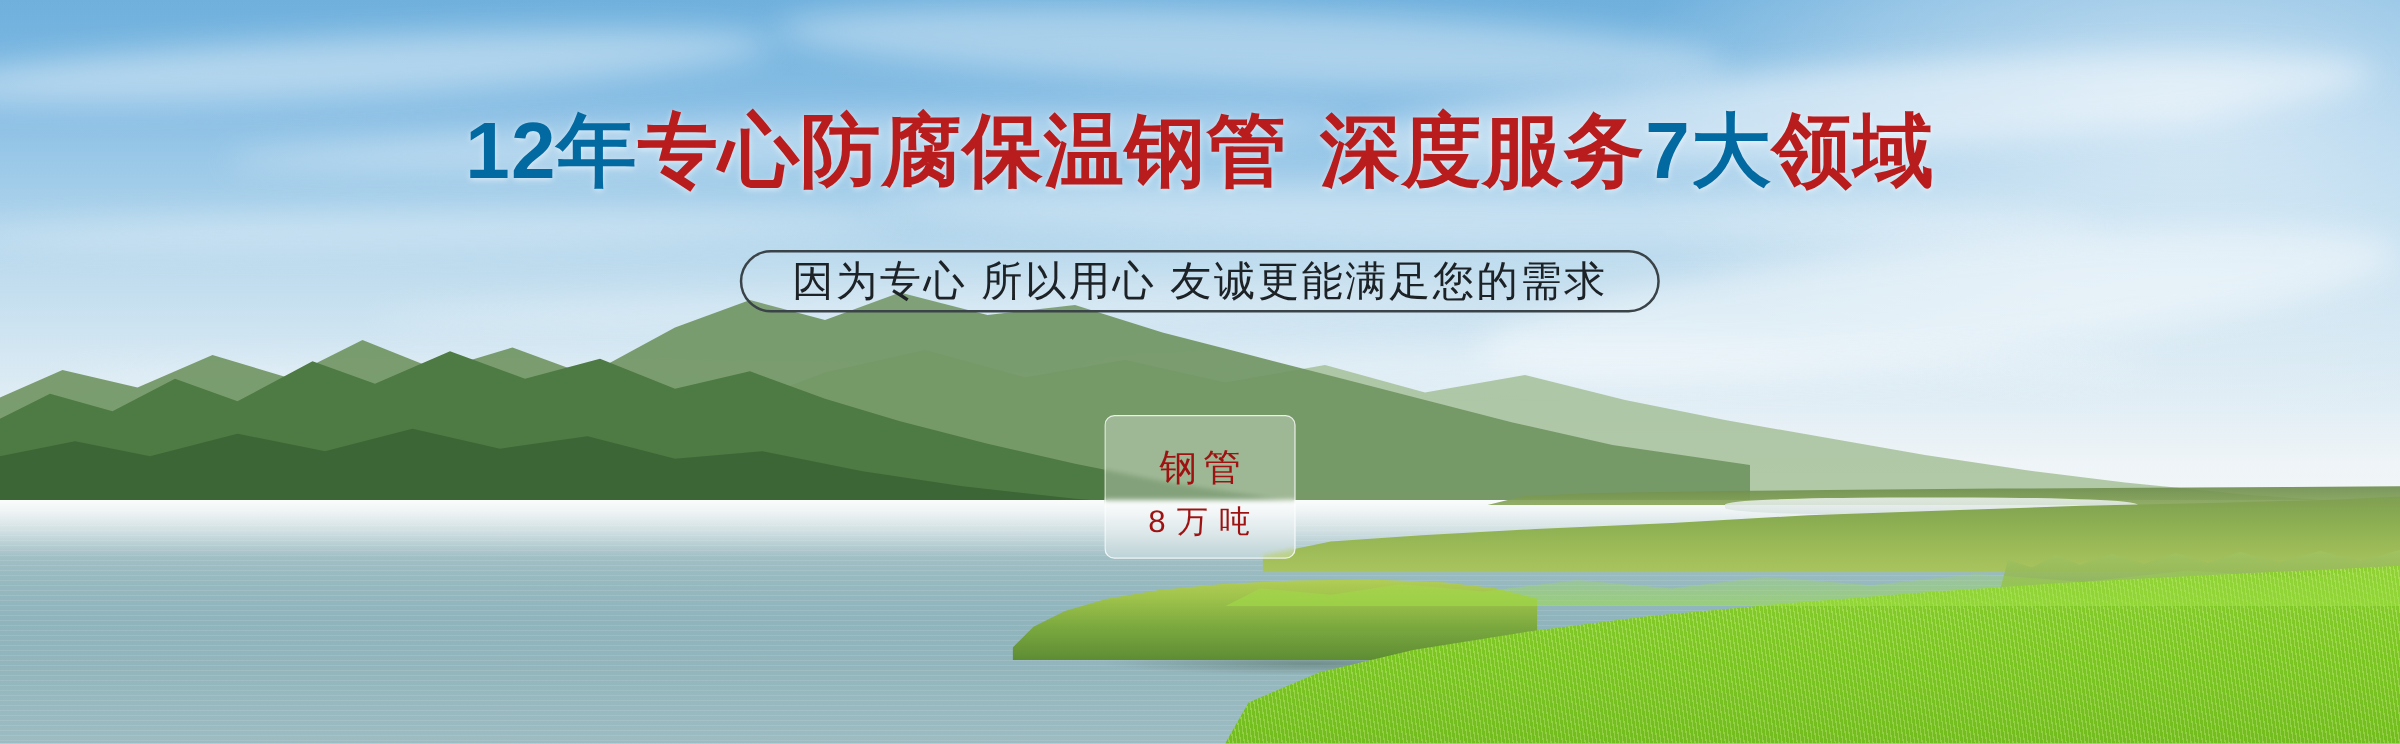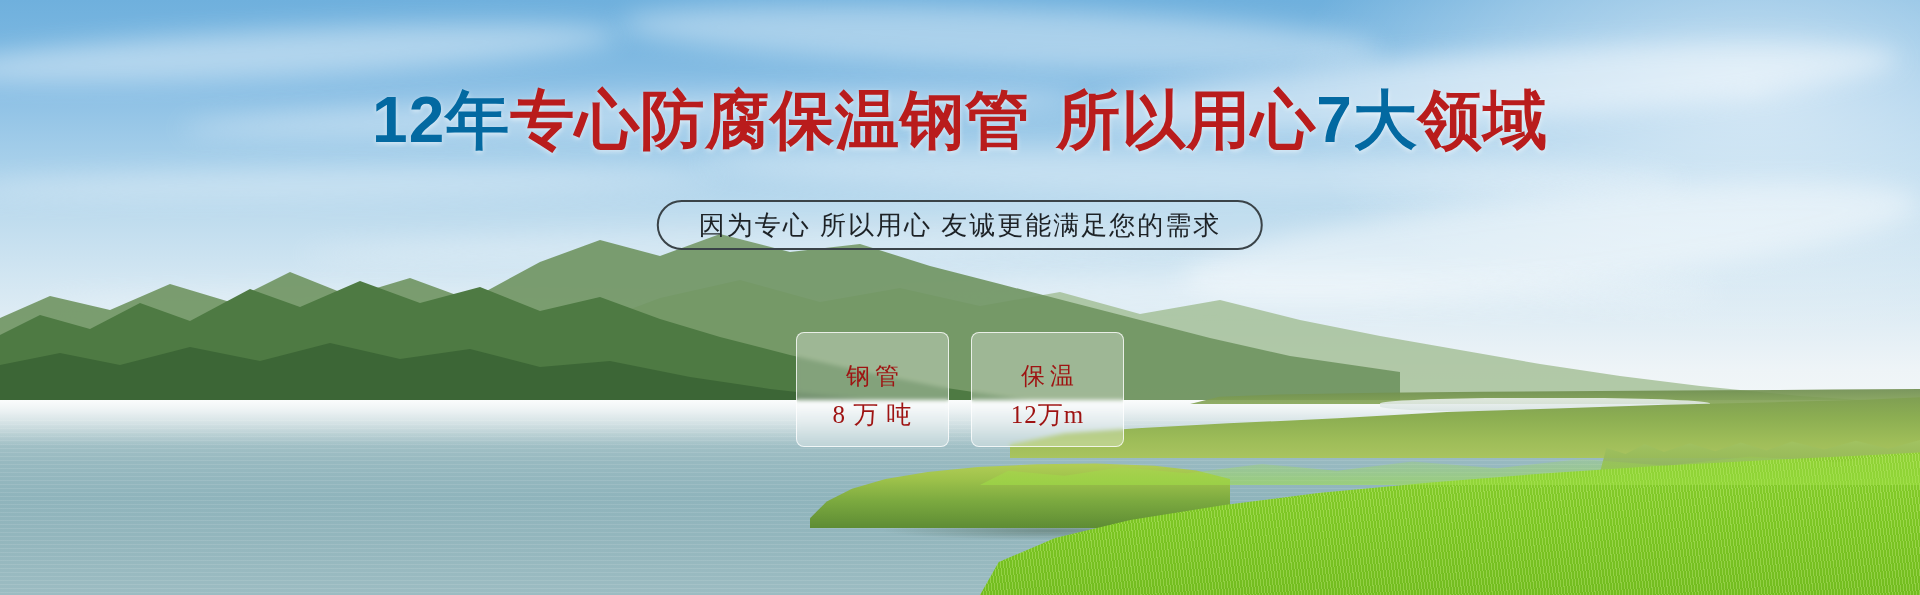--- a/index.html
+++ b/index.html
@@ -154,21 +154,21 @@
 
   
   .pill {
     position:absolute; left:50%; top:200px; transform:translateX(-50%);
     height:50px;
     padding:0 40px;
     display:flex; align-items:center; justify-content:flex-start;
     border:2px solid #3a4348;
     border-radius:26px;
     color:#1d2226;
-    font-size:26px;
+    font-size:33px;
     letter-spacing:2px;
     white-space:nowrap;
     background:rgba(255,255,255,.06);
   }
 
   
   .cards {
     position:absolute; left:50%; top:332px; transform:translateX(-50%);
     display:flex;
     gap:22px;
@@ -181,32 +181,32 @@
     background:rgba(255,255,255,.30);
     display:flex;
     flex-direction:column;
     align-items:center;
     justify-content:center;
     gap:14px;
     backdrop-filter:blur(2px);
   }
   .card-title {
     color:#9e1312;
-    font-size:24px;
+    font-size:30px;
     letter-spacing:5px;
     text-indent:5px;
     line-height:1;
     margin-top:12px;
   }
   .card-value {
     color:#9e1312;
     font-size:25px;
     letter-spacing:1px;
     line-height:1;
-    font-family:Liberation Serif, serif;
+    font-family:Liberation Sans, sans-serif;
     text-align:center;
   }
   .card-value sup { font-size:15px; vertical-align:super; }
 </style>
 </head>
 <body>
 
 <div id="banner">
 
   <div class="sky"></div>
@@ -256,35 +256,31 @@
   <div class="reeds"></div>
 
   <div class="island-shadow"></div>
   <div class="island"></div>
 
   <div class="grass"></div>
   <div class="grass-texture"></div>
   <div class="grass-edge"></div>
 
   <div class="headline">
-    <span class="hl-red">12年</span><span class="hl-dark">专心防腐保温钢管</span><span class="hl-gap"></span><span class="hl-dark">所以用心</span><span class="hl-red">7大</span><span class="hl-dark">领域</span>
+    <span class="hl-red">12年</span><span class="hl-dark">专心防腐保温钢管</span><span class="hl-gap"></span><span class="hl-dark">深度服务</span><span class="hl-red">7大</span><span class="hl-dark">领域</span>
   </div>
 
   <div class="pill">
     <span>因为专心 所以用心  友诚更能满足您的需求</span>
   </div>
 
   <div class="cards">
 
     <div class="card">
       <div class="card-title">钢管</div>
       <div class="card-value"><span>8 万 吨</span><sup></sup></div>
     </div>
 
 
-    <div class="card">
-      <div class="card-title">保温</div>
-      <div class="card-value"><span>12万m</span><sup></sup></div>
-    </div>
 
   </div>
 
 </div>
 
 </body></html>

